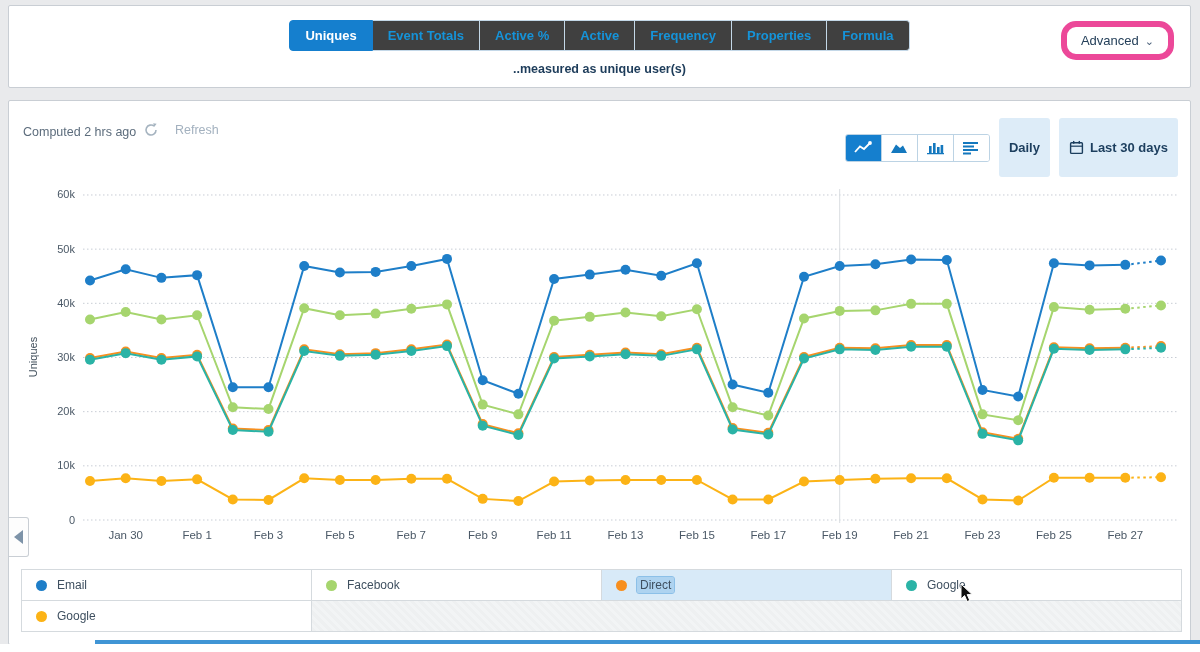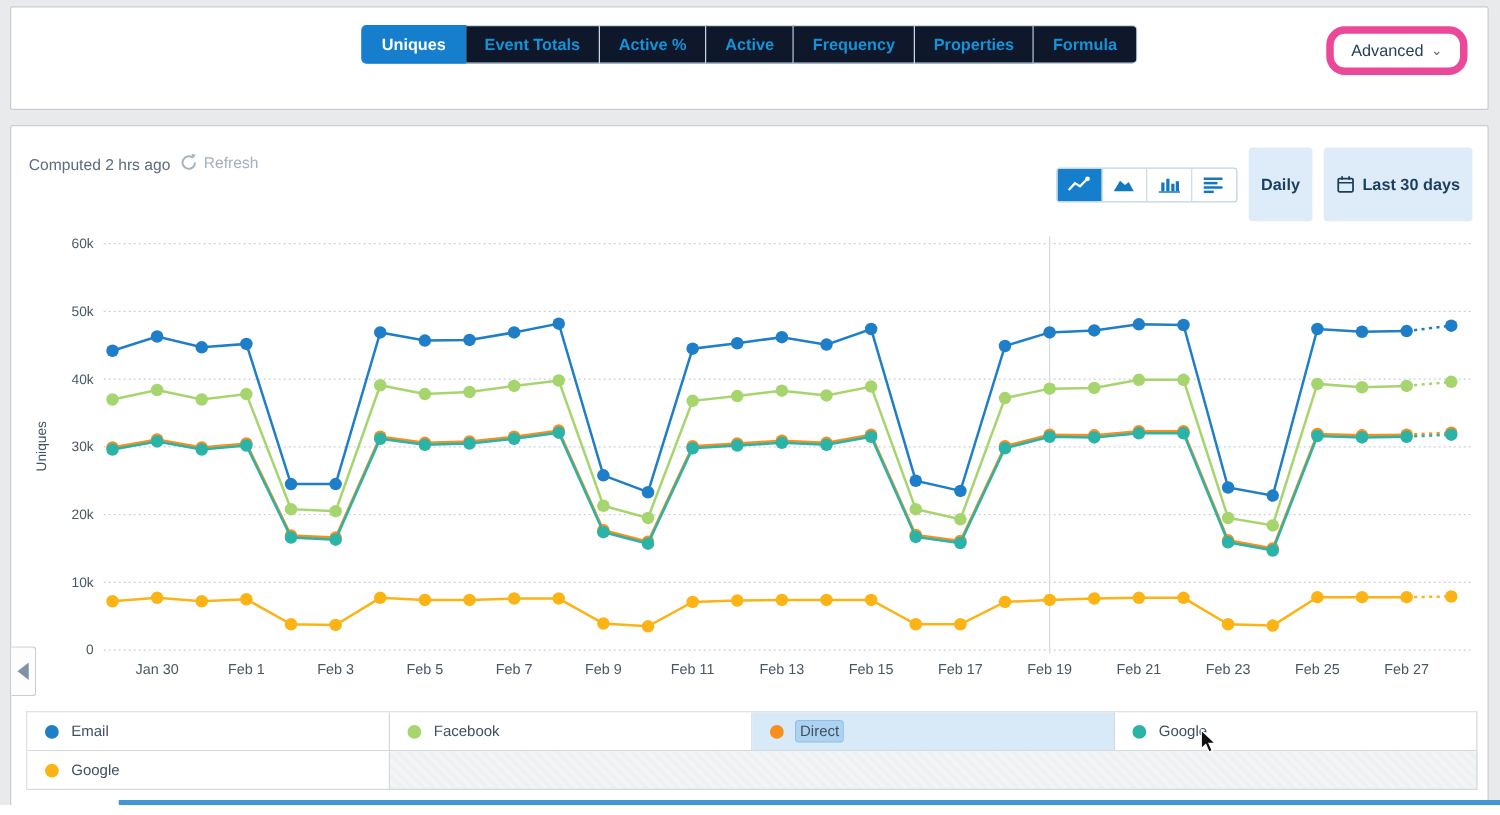--- a/index.html
+++ b/index.html
@@ -5,35 +5,35 @@
   html,body { margin:0; padding:0; }
   body { font-family: "Liberation Sans", "DejaVu Sans", sans-serif; }
   .page { position:relative; width:1200px; height:644px; background:#e9eaec; overflow:hidden; }
 
   .panel { position:absolute; background:#fff; border:1px solid #c9ced4; border-radius:2px; box-sizing:border-box; }
   .top-panel { left:8px; top:5px; width:1183px; height:83px; }
   .chart-panel { left:8px; top:100px; width:1183px; height:545px; }
 
   
   .tabs-row { position:absolute; left:0; right:0; top:14px; display:flex; justify-content:center; }
-  .tab { padding:7px 15px; font-size:13px; font-weight:700; color:#1593d9; background:#0f172a;
+  .tab { padding:7px 15px; font-size:13px; font-weight:700; color:#1593d9; background:#404040;
          border:1px solid #c4d8e8; border-left:none; cursor:pointer; white-space:nowrap; }
   .tab:first-child { border-left:1px solid #c4d8e8; border-radius:4px 0 0 4px; }
   .tab:last-child { border-radius:0 4px 4px 0; }
   .tab.selected { background:#157fce; border-color:#157fce; color:#fff; }
   .subtitle { position:absolute; left:0; right:0; top:56px; text-align:center;
               font-size:12.5px; font-weight:700; color:#1d3c5a; }
   .advanced-btn { position:absolute; right:16px; top:15px; display:flex; align-items:center; gap:6px;
                   background:#fff; border:6px solid #ec4899; border-radius:15px; padding:6px 14px;
                   font-size:13px; color:#25405a; cursor:pointer; }
   .advanced-btn .chev { font-size:11px; color:#4a607a; line-height:6px; }
 
   
   .computed { position:absolute; left:14px; top:24px; font-size:12.5px; color:#5c6c7c; }
-  .refresh { position:absolute; left:134px; top:21px; display:flex; align-items:center; gap:4px;
+  .refresh { position:absolute; left:134px; top:21px; display:flex; align-items:center; gap:16px;
              font-size:12.5px; color:#a3b1bf; cursor:pointer; }
   .header-right { position:absolute; right:12px; top:17px; display:flex; align-items:center; gap:9px; }
   .seg-group { display:flex; border:1px solid #bcd3e4; border-radius:3px; overflow:hidden; }
   .seg-btn { width:35px; height:26px; display:flex; align-items:center; justify-content:center;
              background:#fff; border-right:1px solid #bcd3e4; cursor:pointer; }
   .seg-btn:last-child { border-right:none; }
   .seg-btn.selected { background:#157fce; }
   .blue-btn { display:flex; align-items:center; gap:6px; background:#ddecf8; border-radius:3px;
               padding:22px 10px; font-size:13px; font-weight:700; color:#1c3e5e; cursor:pointer; }
 
@@ -69,20 +69,21 @@
   <div class="panel top-panel">
     <div class="tabs-row" id="tabs">
         <div class="tab selected">Uniques</div>
         <div class="tab">Event Totals</div>
         <div class="tab">Active %</div>
         <div class="tab">Active</div>
         <div class="tab">Frequency</div>
         <div class="tab">Properties</div>
         <div class="tab">Formula</div>
       </div>
+    <div class="subtitle">..measured as unique user(s)</div>
     <button class="advanced-btn">
       <span>Advanced</span>
       <span class="chev">⌄</span>
     </button>
   </div>
 
   <div class="panel chart-panel">
     <span class="computed">Computed 2 hrs ago</span>
     <span class="refresh">
       <svg width="16" height="16" viewBox="0 0 16 16">

